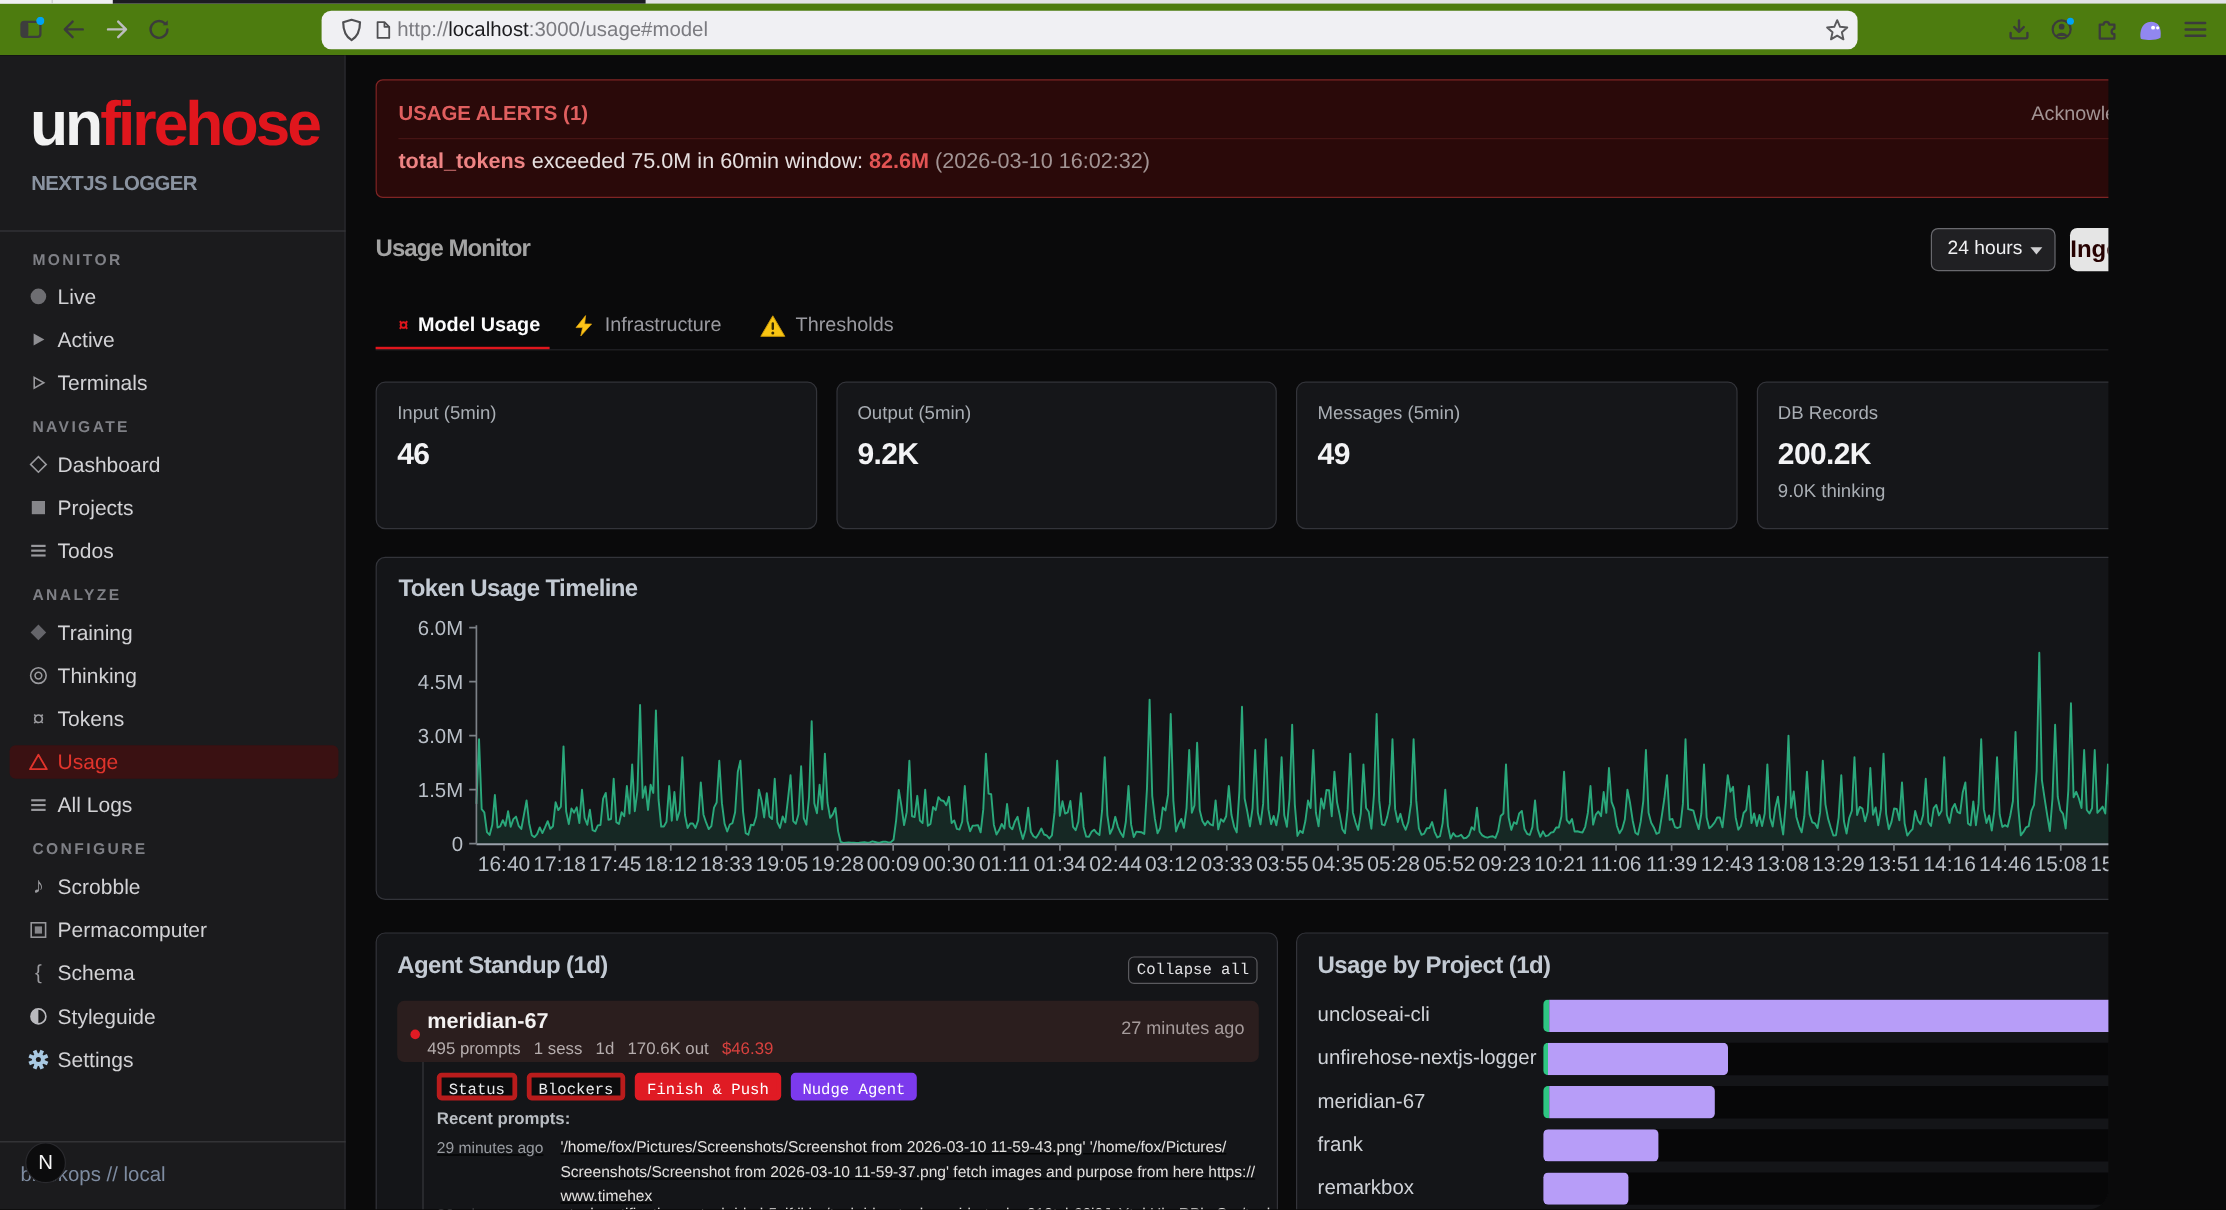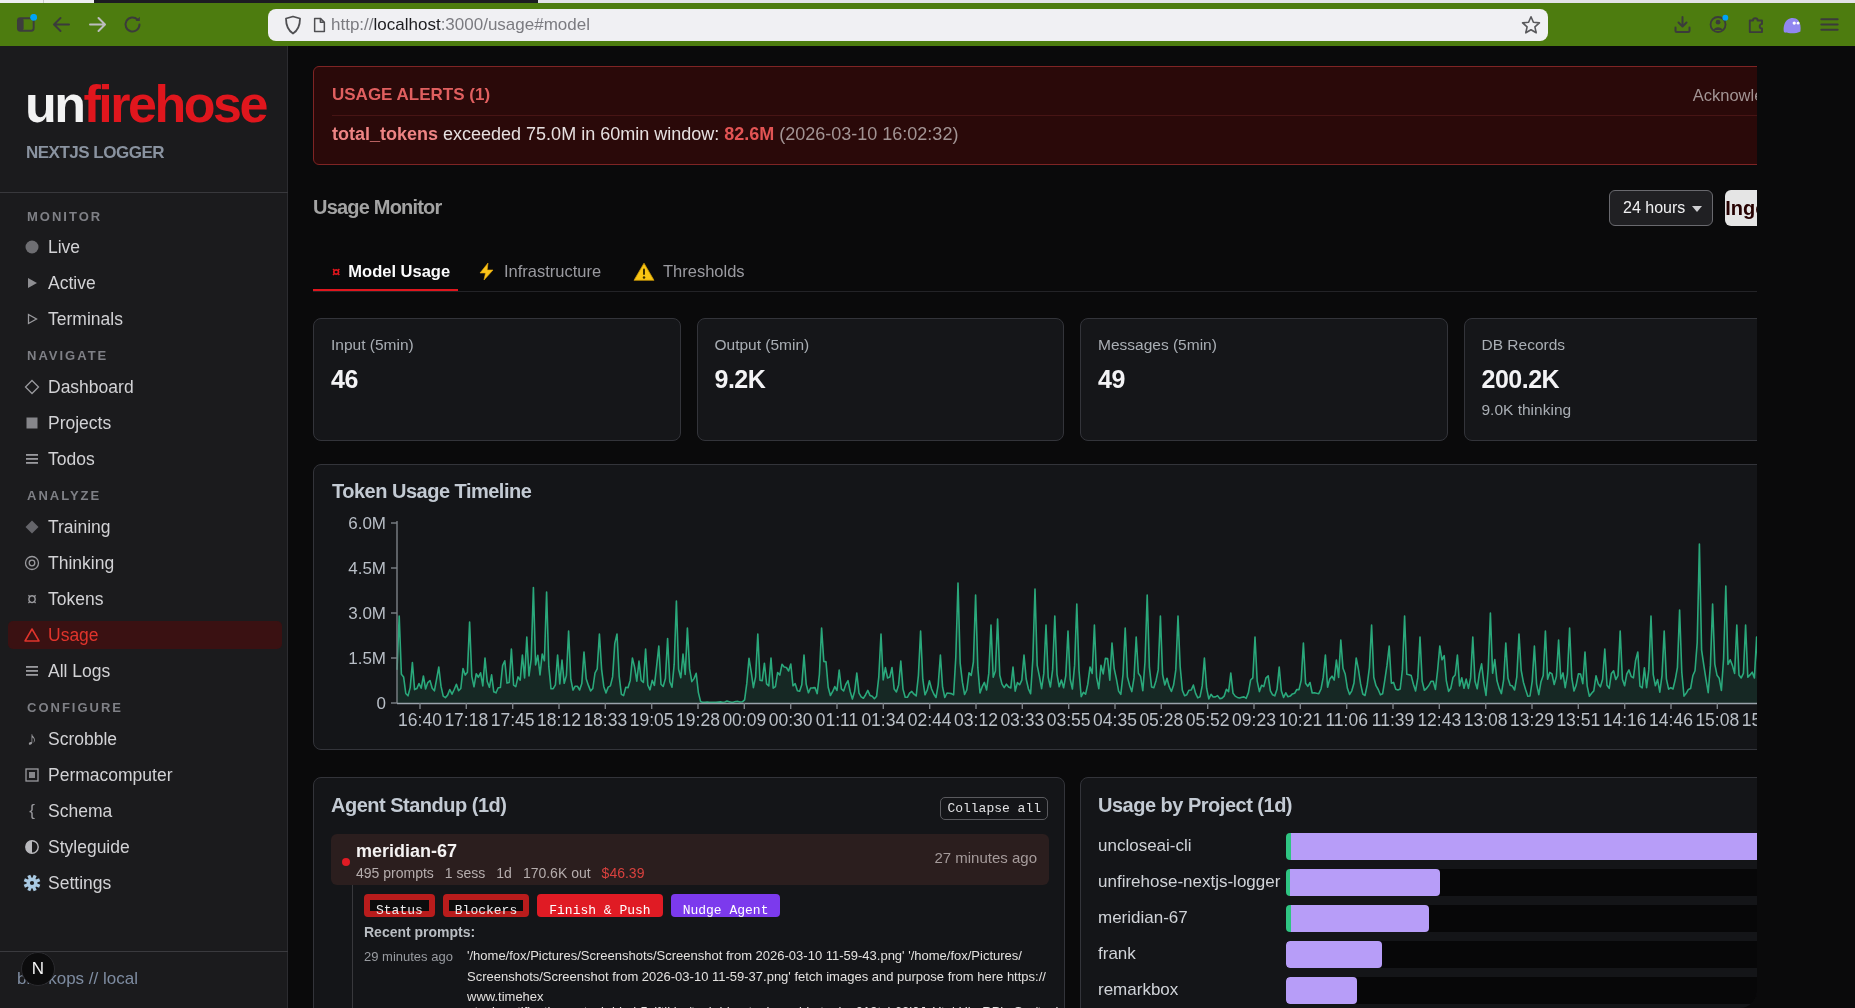--- a/index.html
+++ b/index.html
@@ -66,25 +66,25 @@
 .agent-row { position:absolute; left:17px; top:56px; width:718px; height:51px; background:#2b1e1e; border-radius:6px; }
 .agent-dot { position:absolute; left:11px; top:24px; width:8px; height:8px; border-radius:50%; background:#e01b24; }
 .agent-name { position:absolute; left:25px; top:7px; font-size:18px; font-weight:bold; color:#f4f2f2; }
 .agent-meta { position:absolute; left:25px; top:31px; font-size:14px; color:#b5adad; }
 .agent-meta .sp { margin-right:11px; }
 .agent-meta .cost { color:#d8413e; }
 .agent-time { position:absolute; right:12px; top:15px; font-size:15px; color:#a59b9b; }
 .thread { position:absolute; left:38px; top:107px; bottom:0; width:1px; background:#38383c; }
 .agent-body { position:absolute; left:50px; top:116px; width:681px; }
 .btnrow { display:flex; gap:8px; }
-.abtn { height:23px; line-height:21px; padding:0 6px; border-radius:4px; font-family:"Liberation Mono", monospace; font-size:13px; color:#ebebed; background:#0c0c0d; border:6px solid #b91c1c; }
+.abtn { height:23px; line-height:21px; padding:0 6px; border-radius:4px; font-family:"Liberation Mono", monospace; font-size:13px; color:#ebebed; background:#0c0c0d; border:4px solid #b91c1c; }
 .abtn.red { background:#e01b24; border-color:#e01b24; color:#fff; }
 .abtn.pur { background:#7c3aed; border-color:#7c3aed; color:#fff; }
 .rp-title { margin-top:5px; font-size:14px; font-weight:bold; color:#b9bdc2; line-height:20px; }
-.prompt { display:flex; margin-top:4px; }
+.prompt { display:flex; margin-top:4px;text-decoration:underline; }
 .prompt .when { width:103px; flex:none; font-size:13px; color:#989ba0; padding-top:3px; }
 .prompt .txt { font-size:13px; color:#e2e0de; line-height:20.5px; white-space:nowrap; }
 .uprow { display:flex; align-items:center; height:36px; }
 .uprow .nm { width:188px; flex:none; font-size:17px; color:#d0d3d8; }
 .uprow .track { flex:1; height:27px; background:#070708; border-radius:4px; display:flex; overflow:hidden; }
 .uprow .g { background:#2fc583; flex:none; }
 .uprow .b { background:#b79df8; border-radius:0 4px 4px 0; flex:none; }
 svg { display:block; }
 .absvg { position:absolute; }
 </style>

